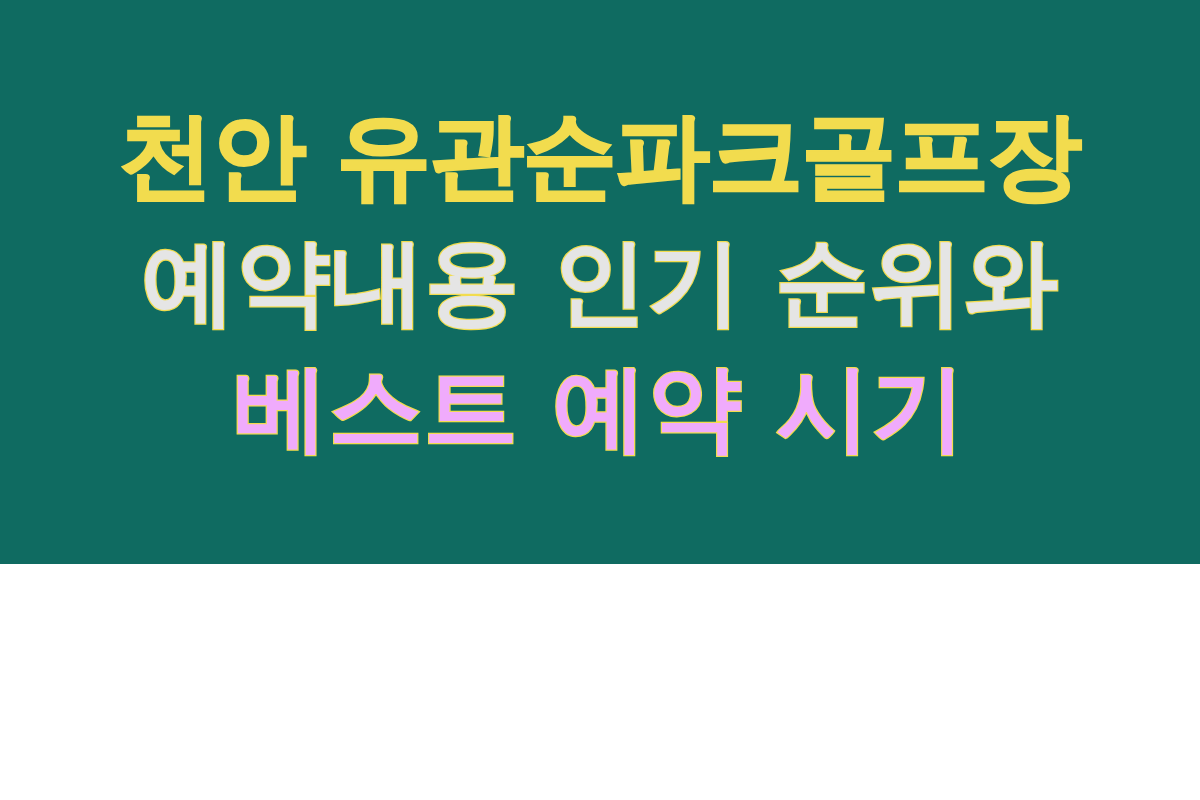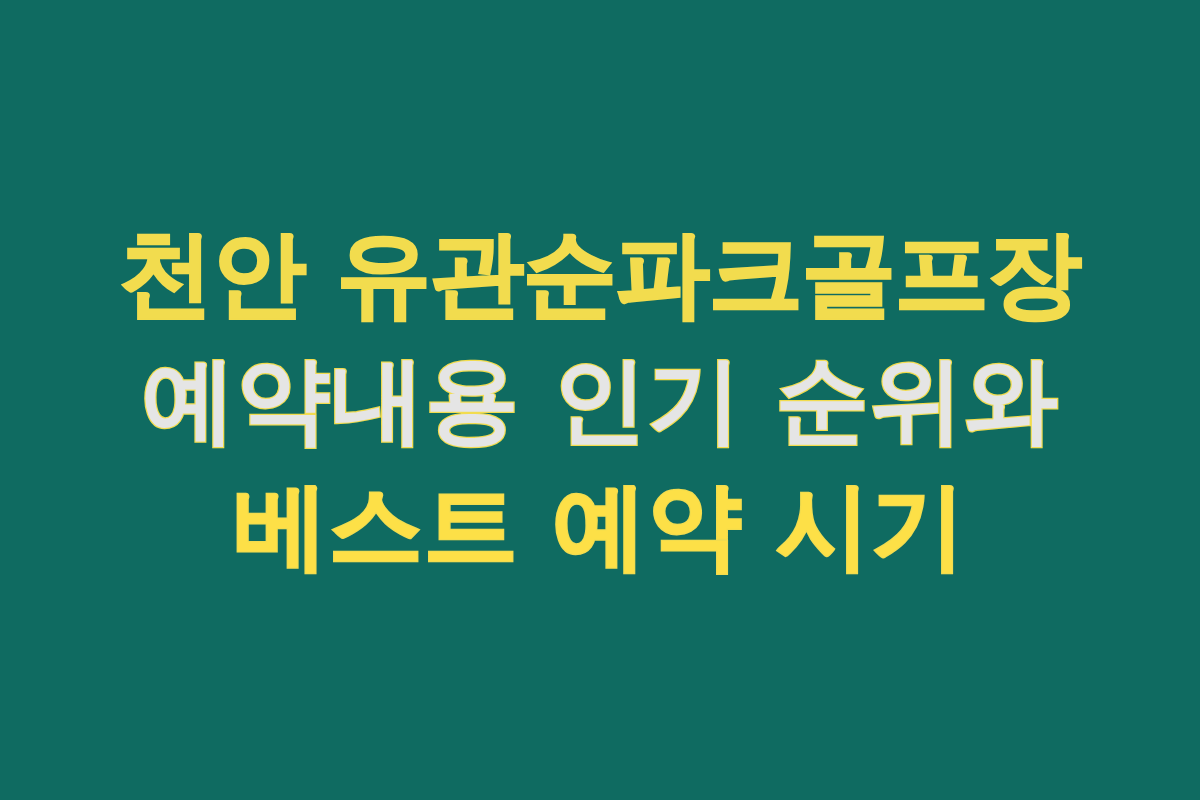--- a/index.html
+++ b/index.html
@@ -12,21 +12,21 @@
     width: 1200px;
     height: 800px;
     overflow: hidden;
     font-family: "Liberation Sans", "DejaVu Sans", sans-serif;
   }
 
   
   #thumbnail-card {
     position: relative;
     width: 1200px;
-    height: 800px;
+    height: 564px;
     background: #0F6B61;
     display: flex;
     align-items: center;
     justify-content: center;
     box-sizing: border-box;
     overflow: hidden;
   }
 
   #headline-block {
     width: 1080px;
@@ -58,17 +58,17 @@
 <body>
 
 <div id="thumbnail-card" style="background: rgb(15, 107, 97);">
 
   <div id="headline-block">
 
     <span class="headline-line line-1" style="color: rgb(242, 220, 78); -webkit-text-stroke: 2.5px rgb(242, 220, 78);">천안 유관순파크골프장</span>
 
     <span class="headline-line line-2" style="color: #e5e5e5; -webkit-text-stroke: 2.5px rgb(242, 220, 78);">예약내용 인기 순위와</span>
 
-    <span class="headline-line line-3" style="color: #fde047; -webkit-text-stroke: 2.5px rgb(242, 220, 78);">베스트 예약 시기</span>
+    <span class="headline-line line-3" style="color: #f0abfc; -webkit-text-stroke: 2.5px rgb(242, 220, 78);">베스트 예약 시기</span>
 
   </div>
 
 </div>
 
 </body></html>

